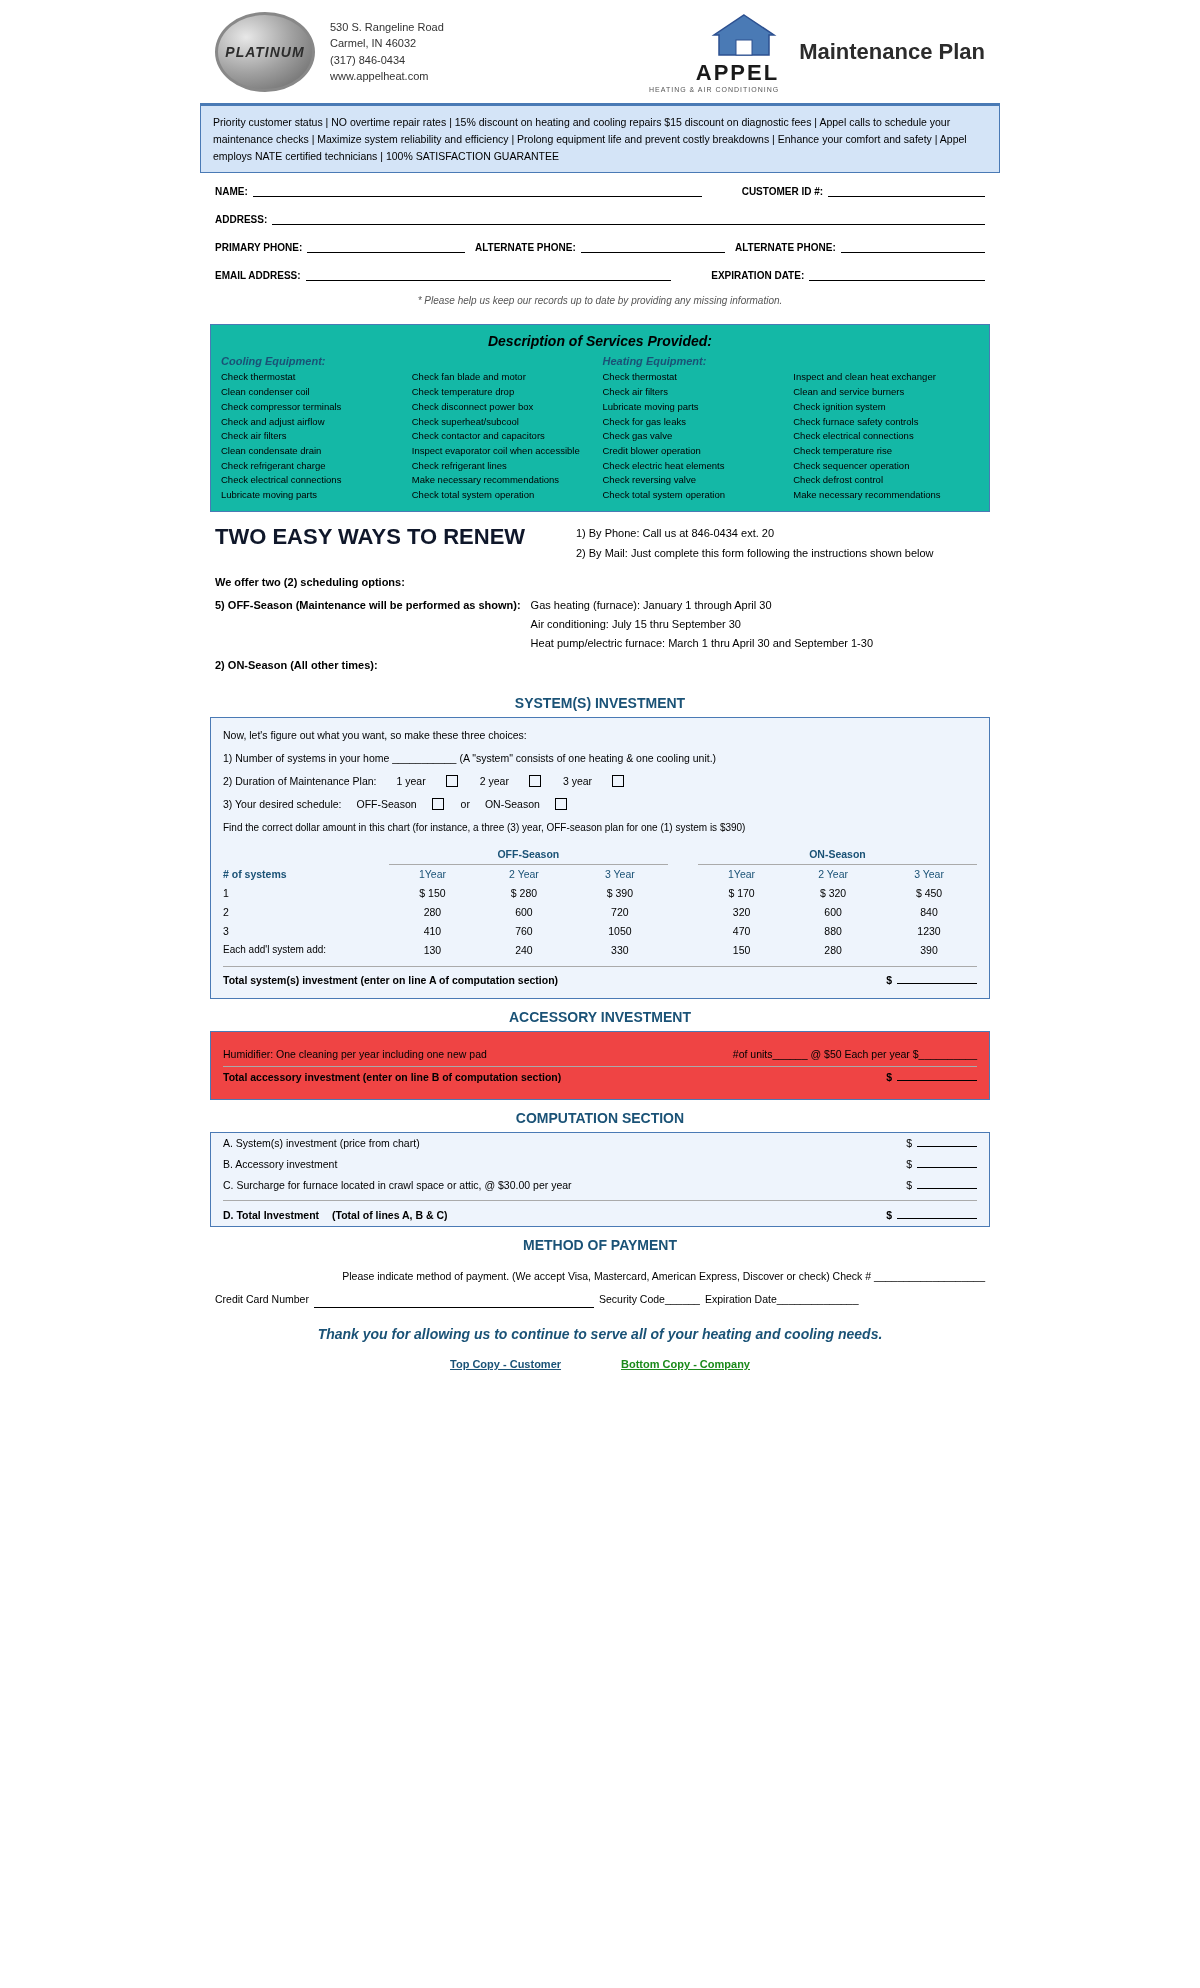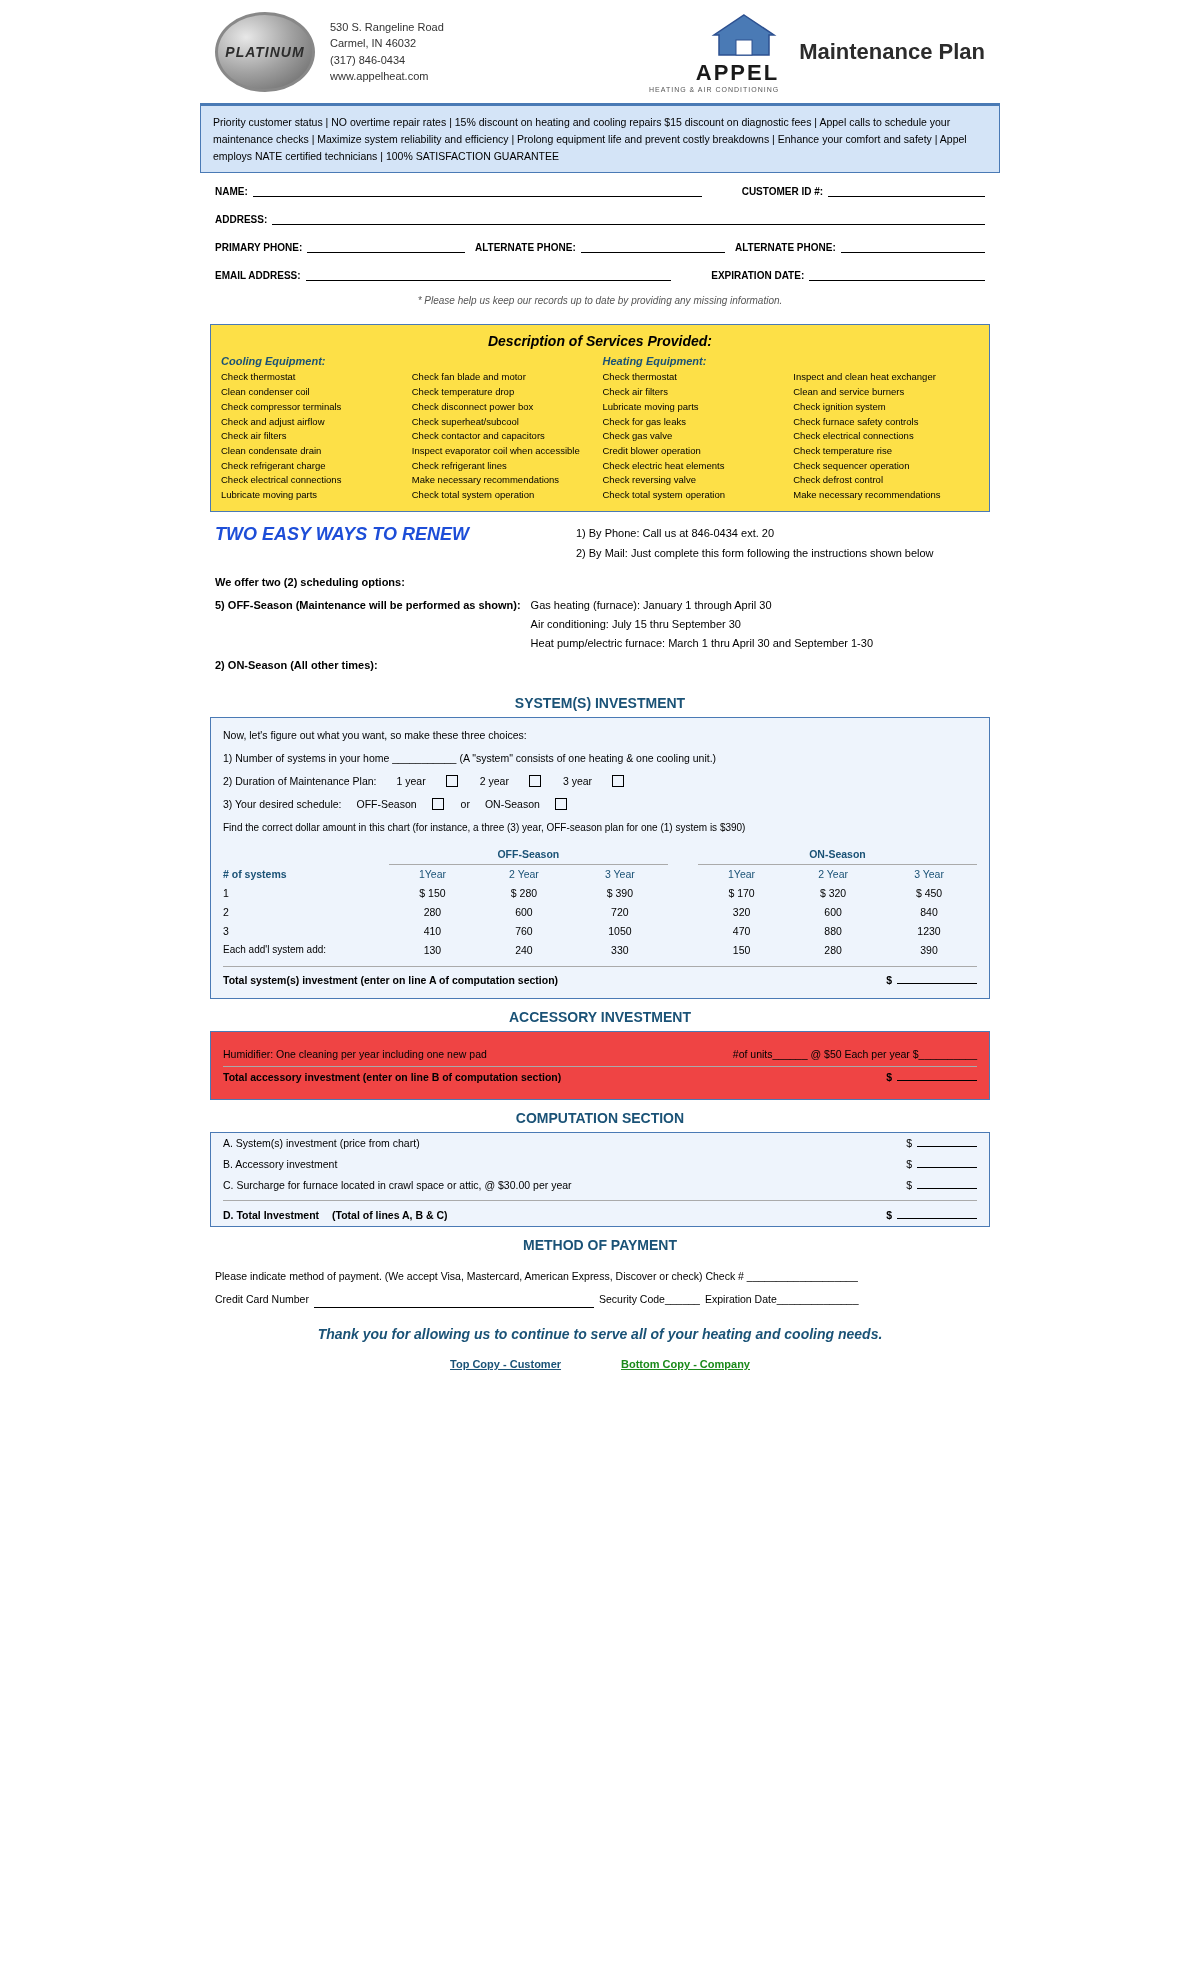--- a/index.html
+++ b/index.html
@@ -108,21 +108,21 @@
     }
     .italic-note {
       text-align: center;
       font-style: italic;
       font-size: 10px;
       color: #555;
       margin: 5px 0 8px 0;
     }
     .services-box {
       border: 1px solid #4a7ab5;
-      background: #fde047;
+      background: #14b8a6;
       margin: 0 10px;
       padding: 8px 10px;
     }
     .services-title {
       text-align: center;
       font-size: 14px;
       font-weight: bold;
       font-style: italic;
       color: #000;
       margin-bottom: 6px;
@@ -150,24 +150,23 @@
     .renew-section {
       display: flex;
       padding: 12px 15px 6px 15px;
       align-items: flex-start;
       gap: 20px;
     }
     .renew-left {
       flex: 1;
     }
     .renew-title {
-      font-size: 18px;
-      font-weight: bold;
-      font-style: italic;
-      color: #1d4ed8;
+      font-size: 22px;
+      font-weight: bold;
+      color: #0f172a;
     }
     .renew-right {
       flex: 1.2;
       font-size: 11px;
       line-height: 1.8;
     }
     .scheduling-section {
       padding: 4px 15px 10px 15px;
       font-size: 11px;
       line-height: 1.7;
@@ -235,20 +234,21 @@
     .comp-row {
       display: flex;
       justify-content: space-between;
       align-items: center;
     }
     .comp-left { flex: 1; }
     .payment-section {
       padding: 8px 15px;
       font-size: 10.5px;
       line-height: 1.8;
+      text-align: right;
     }
     .thank-you {
       padding: 10px 15px;
       font-size: 14px;
       font-weight: bold;
       font-style: italic;
       color: #1a5276;
       text-align: center;
     }
     .copy-footer {

